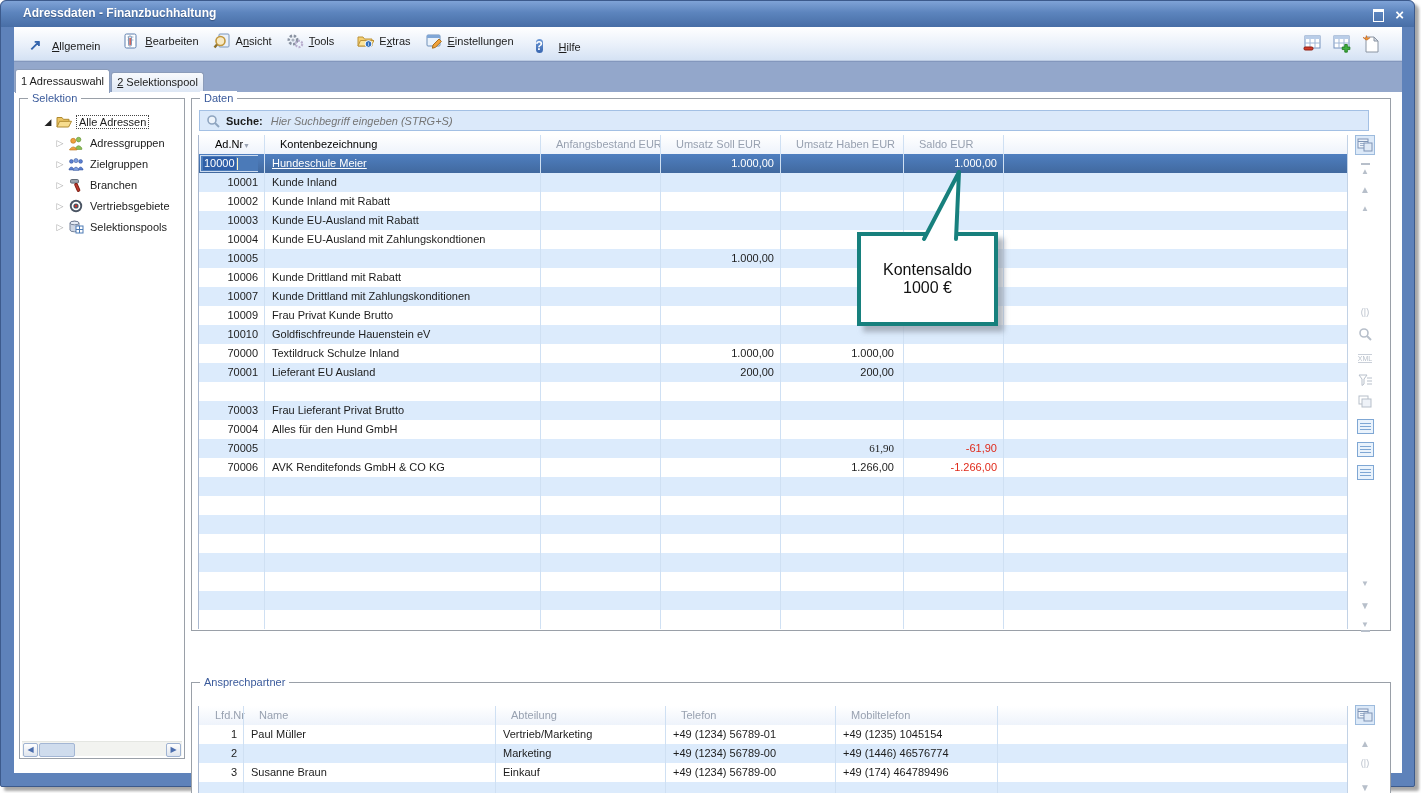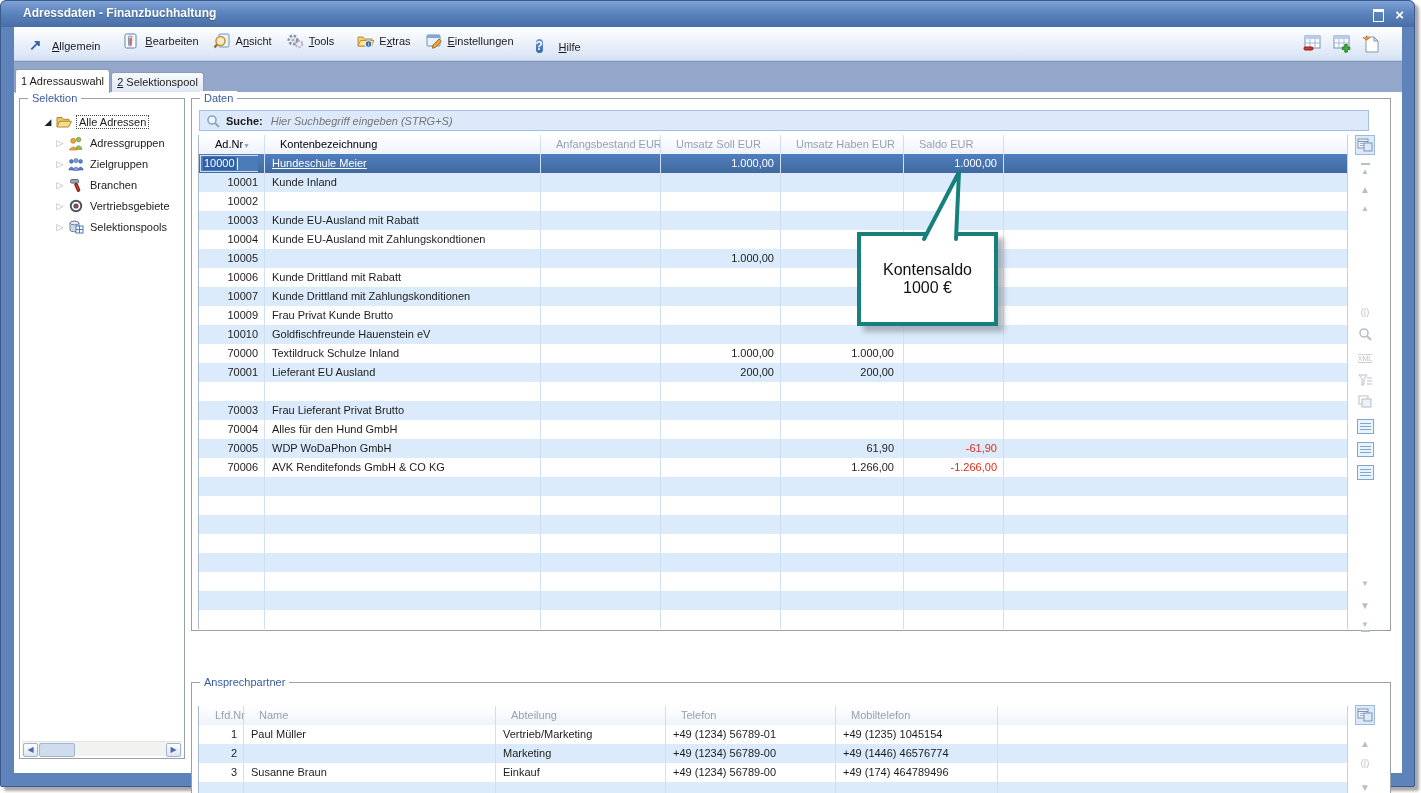--- a/index.html
+++ b/index.html
@@ -339,20 +339,21 @@
             <div class="grow stripe" style="top: 38px;">
               <div class="gcell num" style="left: 0px; width: 59px;">10001</div>
               <div class="gcell" style="left: 73px; width: 262px;">Kunde Inland</div>
               <div class="gcell num" style="left: 341px; width: 114px;"></div>
               <div class="gcell num" style="left: 461px; width: 114px;"></div>
               <div class="gcell num" style="left: 581px; width: 114px;"></div>
               <div class="gcell num" style="left: 701px; width: 97px;"></div>
             </div>
             <div class="grow" style="top: 57px;">
               <div class="gcell num" style="left: 0px; width: 59px;">10002</div>
+              <div class="gcell" style="left: 73px; width: 262px;">Kunde Inland mit Rabatt</div>
               <div class="gcell num" style="left: 341px; width: 114px;"></div>
               <div class="gcell num" style="left: 461px; width: 114px;"></div>
               <div class="gcell num" style="left: 581px; width: 114px;"></div>
               <div class="gcell num" style="left: 701px; width: 97px;"></div>
             </div>
             <div class="grow stripe" style="top: 76px;">
               <div class="gcell num" style="left: 0px; width: 59px;">10003</div>
               <div class="gcell" style="left: 73px; width: 262px;">Kunde EU-Ausland mit Rabatt</div>
               <div class="gcell num" style="left: 341px; width: 114px;"></div>
               <div class="gcell num" style="left: 461px; width: 114px;"></div>
@@ -433,24 +434,23 @@
             <div class="grow" style="top: 285px;">
               <div class="gcell num" style="left: 0px; width: 59px;">70004</div>
               <div class="gcell" style="left: 73px; width: 262px;">Alles für den Hund GmbH</div>
               <div class="gcell num" style="left: 341px; width: 114px;"></div>
               <div class="gcell num" style="left: 461px; width: 114px;"></div>
               <div class="gcell num" style="left: 581px; width: 114px;"></div>
               <div class="gcell num" style="left: 701px; width: 97px;"></div>
             </div>
             <div class="grow stripe" style="top: 304px;">
               <div class="gcell num" style="left: 0px; width: 59px;">70005</div>
-              <div class="gcell" style="left: 73px; width: 262px;">WDP WoDaPhon GmbH</div>
-              <div class="gcell num" style="left: 341px; width: 114px;"></div>
-              <div class="gcell num" style="left: 461px; width: 114px;"></div>
-              <div class="gcell num" style="left: 581px; width: 114px;">61,90</div>
+              <div class="gcell num" style="left: 341px; width: 114px;"></div>
+              <div class="gcell num" style="left: 461px; width: 114px;"></div>
+              <div class="gcell num" style="left: 581px; width: 114px; font-family: Liberation Serif, serif;">61,90</div>
               <div class="gcell num neg" style="left: 701px; width: 97px;">-61,90</div>
             </div>
             <div class="grow" style="top: 323px;">
               <div class="gcell num" style="left: 0px; width: 59px;">70006</div>
               <div class="gcell" style="left: 73px; width: 262px;">AVK Renditefonds GmbH &amp; CO KG</div>
               <div class="gcell num" style="left: 341px; width: 114px;"></div>
               <div class="gcell num" style="left: 461px; width: 114px;"></div>
               <div class="gcell num" style="left: 581px; width: 114px;">1.266,00</div>
               <div class="gcell num neg" style="left: 701px; width: 97px;">-1.266,00</div>
             </div>

